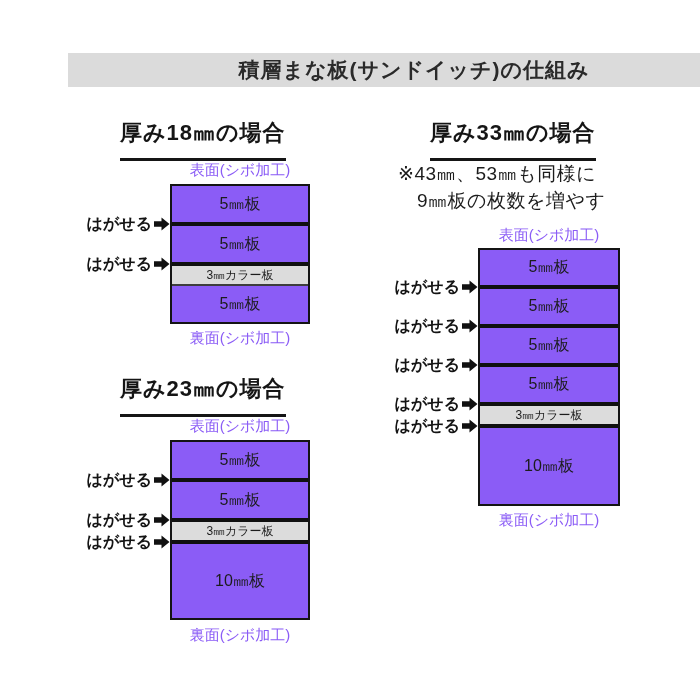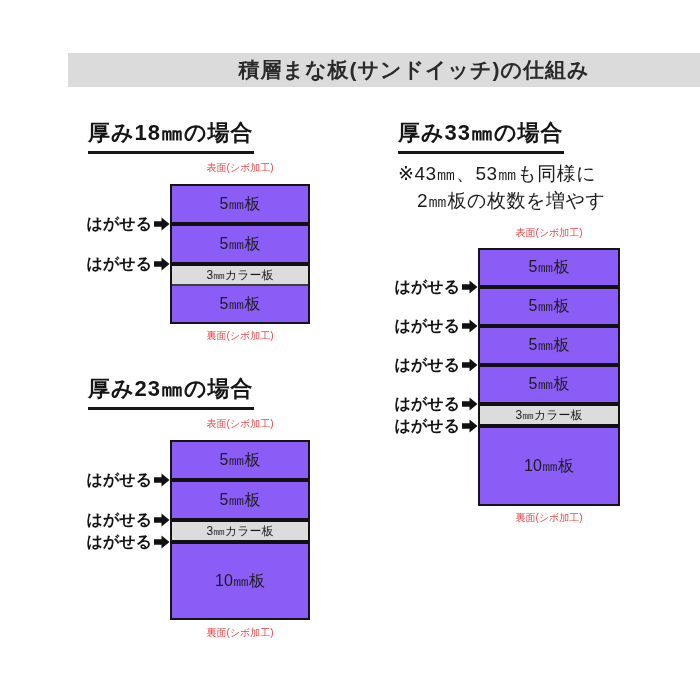--- a/index.html
+++ b/index.html
@@ -11,26 +11,26 @@
   .abs{position:absolute;}
   
   .titlebar{
     left:68px;top:53px;width:692px;height:34px;background:#dbdbdb;
     display:flex;align-items:center;justify-content:center;
     font-size:21px;font-weight:700;letter-spacing:1px;color:#2a2a2a;
   }
   
   .heading{
     font-size:22px;font-weight:700;letter-spacing:1px;color:#151515;
-    border-bottom:3px solid #151515;padding-bottom:3px;display:inline-block;
+    border-bottom:3px solid #151515;padding-bottom:10px;display:inline-block;margin-left:32px;
   }
   
   .note{font-size:19px;font-weight:500;letter-spacing:0.5px;color:#1c1c1c;white-space:nowrap;}
   
-  .surface{font-size:10px;font-weight:500;text-align:center;color:#ef4444;white-space:nowrap;}
+  .surface{font-size:15px;font-weight:500;text-align:center;color:#8b5cf6;white-space:nowrap;}
   
   .stackbox{
     border:2px solid #141414;box-sizing:border-box;background:#8b5cf6;
     display:flex;flex-direction:column;
   }
   .layer{
     display:flex;align-items:center;justify-content:center;
     font-size:16px;font-weight:500;color:#1c1c1c;white-space:nowrap;
   }
   .sep{height:4px;background:#101010;flex:0 0 auto;}
@@ -129,21 +129,21 @@
   </span>
 </div>
 
 <div class="abs surface" style="left:170px;top:626px;width:140px;">裏面(シボ加工)</div>
 
 <div class="abs" style="left:398px;top:118px;">
   <span class="heading">厚み33㎜の場合</span>
 </div>
 
 <div class="abs note" style="left:398px;top:161px;">※43㎜、53㎜も同様に</div>
-<div class="abs note" style="left:417px;top:188px;">2㎜板の枚数を増やす</div>
+<div class="abs note" style="left:417px;top:188px;">9㎜板の枚数を増やす</div>
 
 <div class="abs surface" style="left:478px;top:226px;width:142px;">表面(シボ加工)</div>
 
 <div class="abs stackbox" style="left:478px;top:248px;width:142px;height:258px;">
   <div class="layer h5c">5㎜板</div>
   <div class="sep"></div>
   <div class="layer h5c">5㎜板</div>
   <div class="sep"></div>
   <div class="layer h5c">5㎜板</div>
   <div class="sep"></div>

